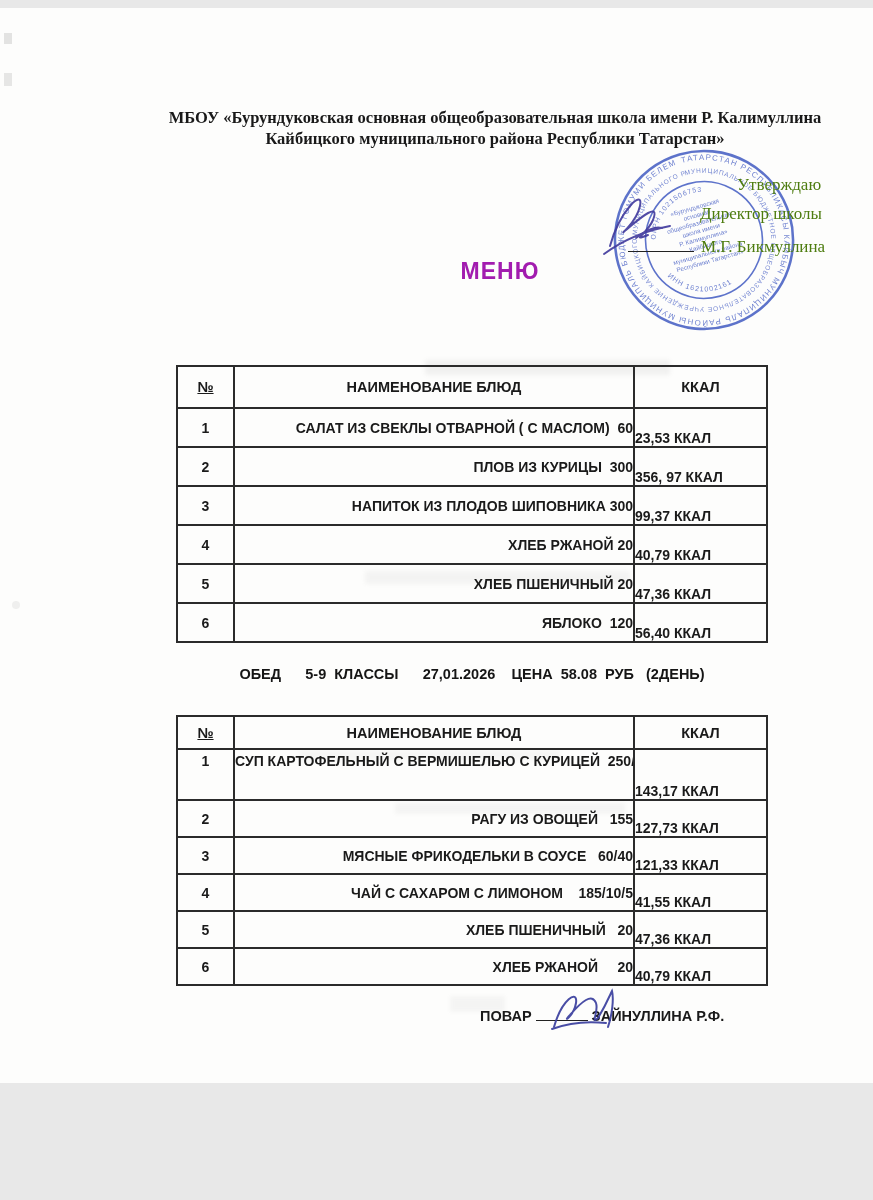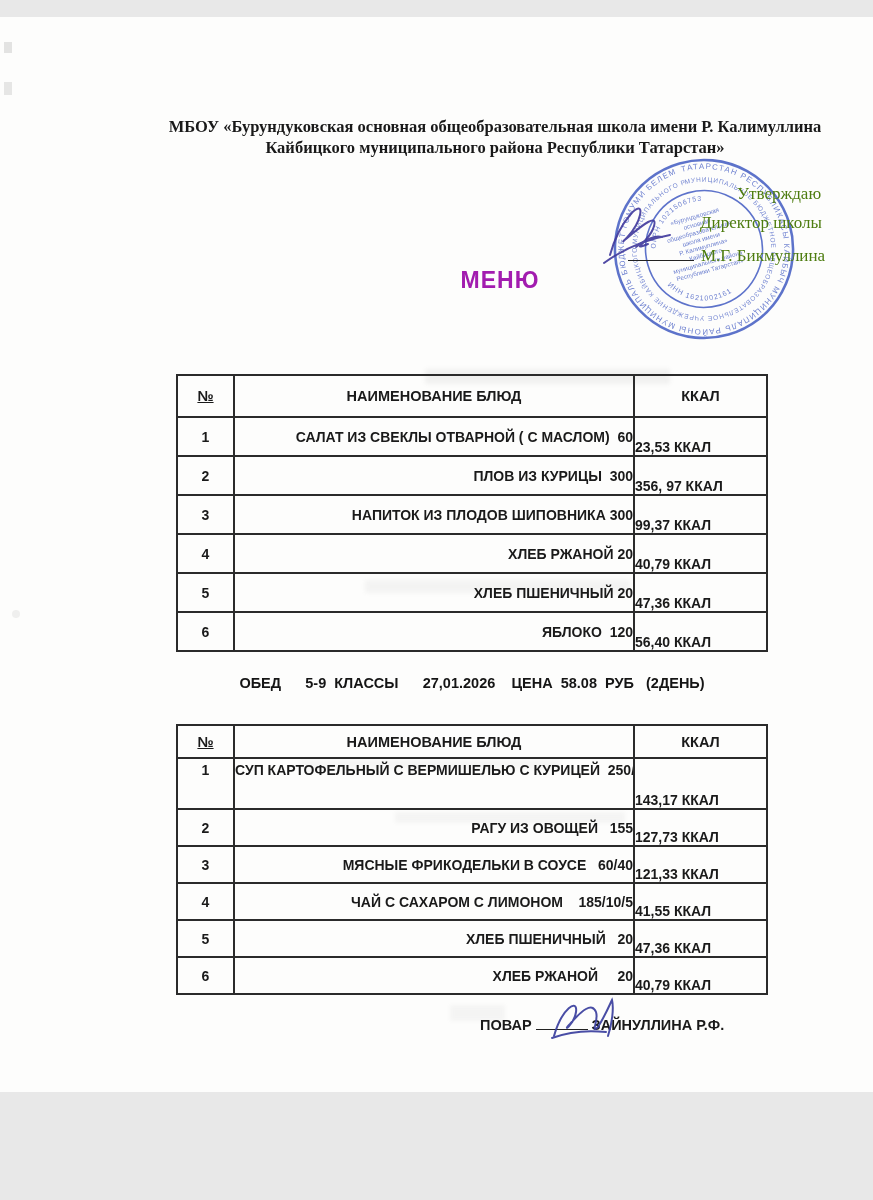--- a/index.html
+++ b/index.html
@@ -1,17 +1,17 @@
 <!DOCTYPE html>
 <html><head>
 <meta charset="utf-8">
 <style>
   html,body{margin:0;padding:0;background:#e8e8e8;}
   .page{
-    position:relative;width:873px;height:1075px;margin:17px auto;
+    position:relative;width:873px;height:1075px;margin:8px auto;
     background:#fdfdfc;overflow:hidden;
     font-family:"Liberation Sans",sans-serif;color:#1c1c1c;
   }
   
   .school-name{
     position:absolute;left:155px;top:99px;width:680px;
     text-align:center;font-family:"Liberation Serif",serif;
     font-weight:bold;font-size:16.5px;line-height:21px;color:#191919;
   }
   

